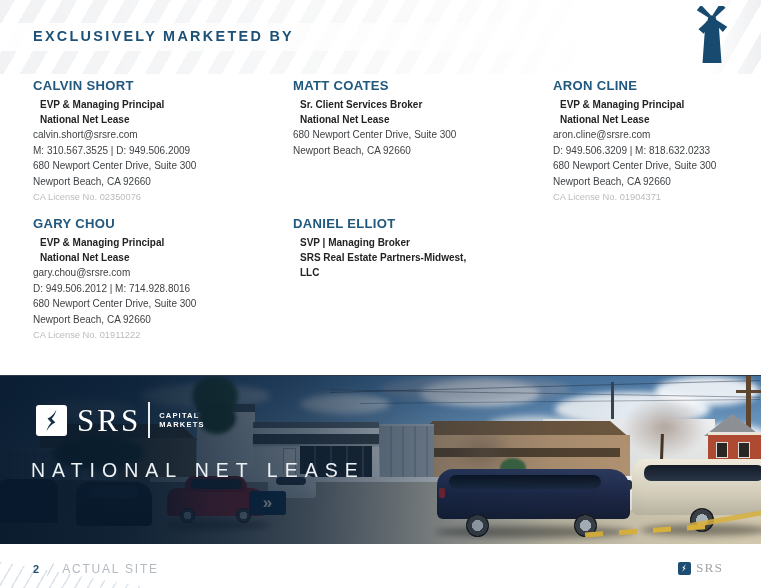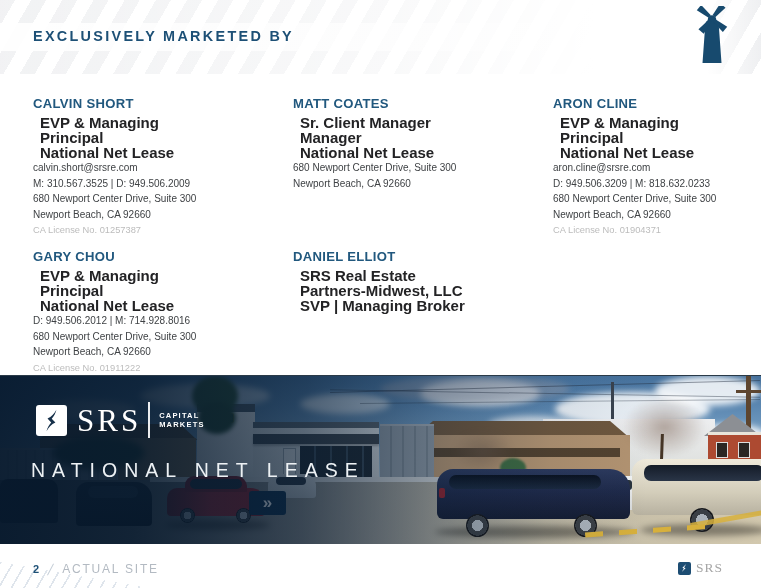--- a/index.html
+++ b/index.html
@@ -14,26 +14,26 @@
     background:repeating-linear-gradient(120deg, rgba(220,222,226,.55) 0 13px, rgba(255,255,255,0) 13px 27px); }
   .header .fade { position:absolute; inset:0;
     background:linear-gradient(90deg, rgba(255,255,255,.30) 0%, rgba(255,255,255,.62) 45%, #fff 78%, #fff 93%, rgba(255,255,255,.15) 100%); }
   .header .band { position:absolute; left:0; top:23px; height:28px; width:700px;
     background:linear-gradient(90deg, rgba(255,255,255,.95), rgba(255,255,255,.65) 55%, rgba(255,255,255,0)); }
   .header h1 { position:absolute; left:33px; top:27px; font-size:15px; font-weight:bold;
     letter-spacing:2.4px; color:#1d5076; transform:scaleX(.96); transform-origin:left; white-space:nowrap; }
   .windmill { position:absolute; left:691px; top:6px; }
 
   
-  .contacts { position:absolute; left:33px; top:96px; width:705px; display:grid;
+  .contacts { position:absolute; left:33px; top:78px; width:705px; display:grid;
     grid-template-columns:260px 260px 1fr; row-gap:14px; }
   .card { width:215px; }
   .c-name { font-size:13.5px; font-weight:bold; color:#21587e; letter-spacing:.3px; margin-bottom:4px;
     transform:scaleX(.97); transform-origin:left; white-space:nowrap; }
-  .c-bold { font-size:15px; font-weight:bold; color:#232325; line-height:15px; max-width:192px;padding-left:7px; }
+  .c-bold { font-size:10px; font-weight:bold; color:#232325; line-height:15px; max-width:192px;padding-left:7px; }
   .c-line { font-size:10px; color:#3f4245; line-height:15.5px; }
   .c-license { font-size:9.3px; color:#bcbcbc; margin-top:3px; }
 
   
   .photo { position:absolute; left:0; top:375px; width:761px; height:169px; overflow:hidden;
     background:linear-gradient(180deg,#46719c 0%,#5b87b1 18%,#7ba3c6 38%,#a9c3d6 58%,#c2ccc9 66%,#b9bfb9 72%,#a8aeab 78%);
     border-top:1px solid #2a3a48; }
   .cloud { position:absolute; border-radius:50%; background:rgba(255,255,255,.85); filter:blur(3px); }
   .wheel { position:absolute; border-radius:50%;
     background:radial-gradient(circle at 50% 50%, #aab2ba 0 34%, #3a3f45 35% 62%, #17191d 63% 100%); }
@@ -95,52 +95,53 @@
 
   <div class="contacts">
     <div class="card">
       <div class="c-name">CALVIN SHORT</div>
       <div class="c-bold">EVP &amp; Managing Principal</div>
       <div class="c-bold">National Net Lease</div>
       <div class="c-line">calvin.short@srsre.com</div>
       <div class="c-line">M: 310.567.3525 | D: 949.506.2009</div>
       <div class="c-line">680 Newport Center Drive, Suite 300</div>
       <div class="c-line">Newport Beach, CA 92660</div>
-      <div class="c-license">CA License No. 01257387</div>
+      <div class="c-license">CA License No. 02350076</div>
     </div>
     <div class="card">
       <div class="c-name">MATT COATES</div>
-      <div class="c-bold">Sr. Client Manager Manager</div>
+      <div class="c-bold">Sr. Client Services Broker</div>
       <div class="c-bold">National Net Lease</div>
       <div class="c-line">680 Newport Center Drive, Suite 300</div>
       <div class="c-line">Newport Beach, CA 92660</div>
     </div>
     <div class="card">
       <div class="c-name">ARON CLINE</div>
       <div class="c-bold">EVP &amp; Managing Principal</div>
       <div class="c-bold">National Net Lease</div>
       <div class="c-line">aron.cline@srsre.com</div>
       <div class="c-line">D: 949.506.3209 | M: 818.632.0233</div>
       <div class="c-line">680 Newport Center Drive, Suite 300</div>
       <div class="c-line">Newport Beach, CA 92660</div>
       <div class="c-license">CA License No. 01904371</div>
     </div>
     <div class="card">
       <div class="c-name">GARY CHOU</div>
       <div class="c-bold">EVP &amp; Managing Principal</div>
       <div class="c-bold">National Net Lease</div>
+      <div class="c-line">gary.chou@srsre.com</div>
       <div class="c-line">D: 949.506.2012 | M: 714.928.8016</div>
       <div class="c-line">680 Newport Center Drive, Suite 300</div>
       <div class="c-line">Newport Beach, CA 92660</div>
       <div class="c-license">CA License No. 01911222</div>
     </div>
     <div class="card">
       <div class="c-name">DANIEL ELLIOT</div>
+      <div class="c-bold">SVP | Managing Broker</div>
       <div class="c-bold">SRS Real Estate Partners-Midwest, LLC</div>
-      <div class="c-bold">SVP | Managing Broker</div>
     </div>
   </div>
 
   <div class="photo">
 
     <div class="cloud" style="left:420px;top:4px;width:120px;height:26px;"></div>
     <div class="cloud" style="left:555px;top:16px;width:155px;height:34px;"></div>
     <div class="cloud" style="left:655px;top:0px;width:105px;height:30px;"></div>
     <div class="cloud" style="left:300px;top:18px;width:90px;height:20px;opacity:.7;"></div>
     <div class="cloud" style="left:488px;top:40px;width:85px;height:18px;opacity:.85;"></div>

